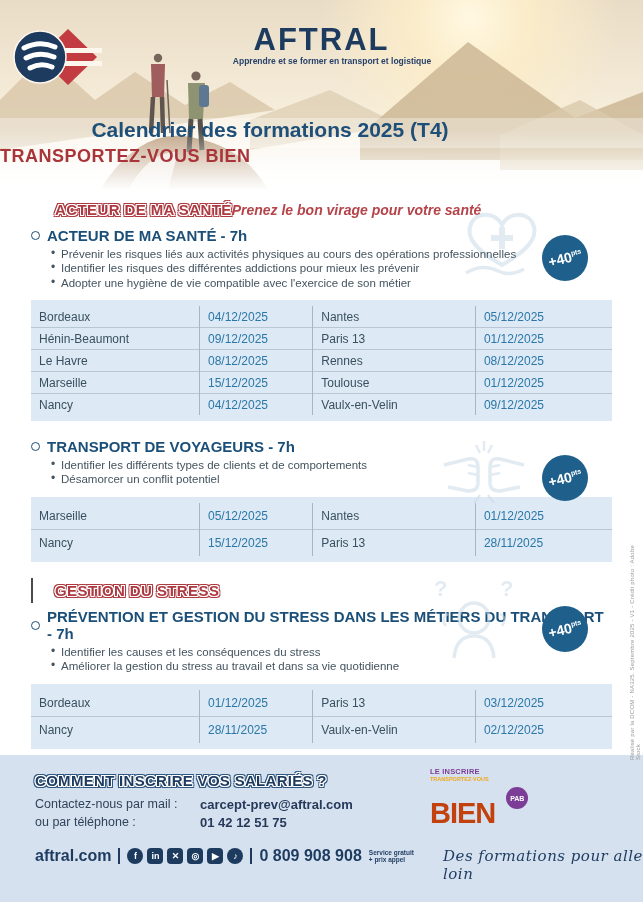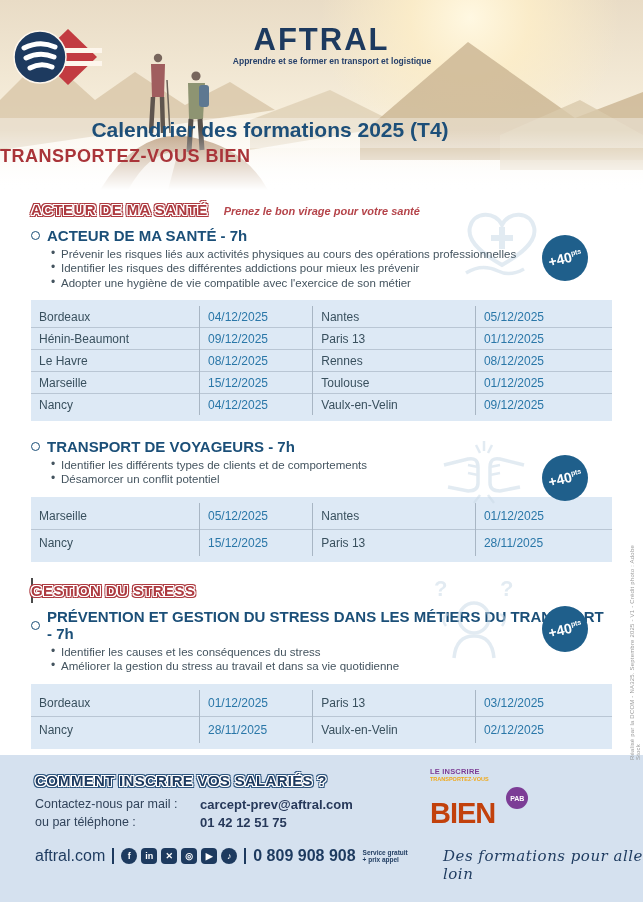--- a/index.html
+++ b/index.html
@@ -12,28 +12,28 @@
   .logo-wrap{position:absolute;top:28px;left:0;width:643px;text-align:center;}
   .logo-name{font-size:31px;font-weight:800;color:#1d3a5f;letter-spacing:2px;line-height:1;margin-top:-4px;}
   .logo-tagline{font-size:8.5px;font-weight:700;color:#27416b;margin-top:1px;padding-left:21px;}
   .hero-title{position:absolute;top:118px;left:0;width:540px;text-align:center;
               font-size:21px;font-weight:700;color:#1d4f79;}
   .hero-subtitle{position:absolute;top:146px;left:0;width:643px;
               font-size:18px;font-weight:700;color:#a93439;letter-spacing:.5px;}
 
   
   .section{position:absolute;left:31px;width:581px;}
-  .badge-row{display:flex;align-items:baseline;gap:16px;}
+  .badge-row{display:flex;align-items:baseline;margin-left:24px;}
   .sticker{font-size:15px;font-weight:800;letter-spacing:.4px;color:#ad3a40;white-space:nowrap;
     text-shadow:
       -1px -1px 0 #fff,0 -1px 0 #fff,1px -1px 0 #fff,-1px 0 0 #fff,1px 0 0 #fff,
       -1px 1px 0 #fff,0 1px 0 #fff,1px 1px 0 #fff,
       -2px -2px 0 #ad3a40,0 -2.2px 0 #ad3a40,2px -2px 0 #ad3a40,-2.2px 0 0 #ad3a40,
       2.2px 0 0 #ad3a40,-2px 2px 0 #ad3a40,0 2.2px 0 #ad3a40,2px 2px 0 #ad3a40;}
-  .tagline{font-size:11px;font-style:italic;font-weight:700;color:#b5444a;}
+  .tagline{font-size:14px;font-style:italic;font-weight:700;color:#b5444a;}
   .course{display:flex;align-items:center;gap:7px;margin-top:9px;}
   .ring{width:7px;height:7px;border:1.6px solid #1b4f78;border-radius:50%;flex:0 0 auto;}
   .course-title{font-size:15px;font-weight:700;color:#1b4f78;}
   ul.bullets{margin:3px 0 0 20px;padding:0;}
   ul.bullets li{font-size:11.5px;color:#44545f;line-height:1.26;list-style:none;position:relative;padding-left:10px;}
   ul.bullets li::before{content:"•";position:absolute;left:0;top:-1px;color:#44545f;font-size:12px;}
   .pts-badge{position:absolute;width:46px;height:46px;border-radius:50%;background:#1f5f8b;
              display:flex;align-items:center;justify-content:center;z-index:3;}
   .pts-inner{transform:rotate(-14deg);color:#fff;font-weight:800;font-size:14px;}
   .pts-inner sup{font-size:7px;font-weight:700;}
@@ -56,21 +56,21 @@
   .f-head{position:absolute;left:35px;top:17px;font-size:15px;font-weight:800;color:#1d3a5f;letter-spacing:.3px;
     text-shadow:
       -1px -1px 0 #fff,0 -1px 0 #fff,1px -1px 0 #fff,-1px 0 0 #fff,1px 0 0 #fff,
       -1px 1px 0 #fff,0 1px 0 #fff,1px 1px 0 #fff,
       -2px -2px 0 #2e567f,0 -2.2px 0 #2e567f,2px -2px 0 #2e567f,-2.2px 0 0 #2e567f,
       2.2px 0 0 #2e567f,-2px 2px 0 #2e567f,0 2.2px 0 #2e567f,2px 2px 0 #2e567f;}
   .f-row{position:absolute;left:35px;display:flex;}
   .f-label{width:165px;font-size:12.5px;color:#31435a;}
   .f-value{font-size:13px;font-weight:700;color:#27395a;}
   .f-bottom{position:absolute;left:35px;top:92px;display:flex;align-items:center;gap:7px;}
-  .f-site{font-size:16px;font-weight:400;color:#1d3a5f;}
+  .f-site{font-size:16px;font-weight:700;color:#1d3a5f;}
   .f-sep{width:2px;height:16px;background:#1d3a5f;}
   .soc{display:flex;gap:4px;align-items:center;}
   .soc .ic{width:16px;height:16px;background:#1d3a5f;color:#fff;display:flex;align-items:center;justify-content:center;
            font-size:9px;font-weight:700;border-radius:4px;}
   .soc .ic.round{border-radius:50%;}
   .f-hot{font-size:16px;font-weight:800;color:#1d3a5f;white-space:nowrap;}
   .f-note{font-size:6.5px;font-weight:700;color:#1d3a5f;line-height:1.15;}
   .f-right{position:absolute;left:430px;top:13px;display:flex;align-items:center;gap:11px;}
   .prog{line-height:1;}
   .prog-l1{font-size:7.5px;font-weight:800;color:#7c3d96;letter-spacing:.2px;}

